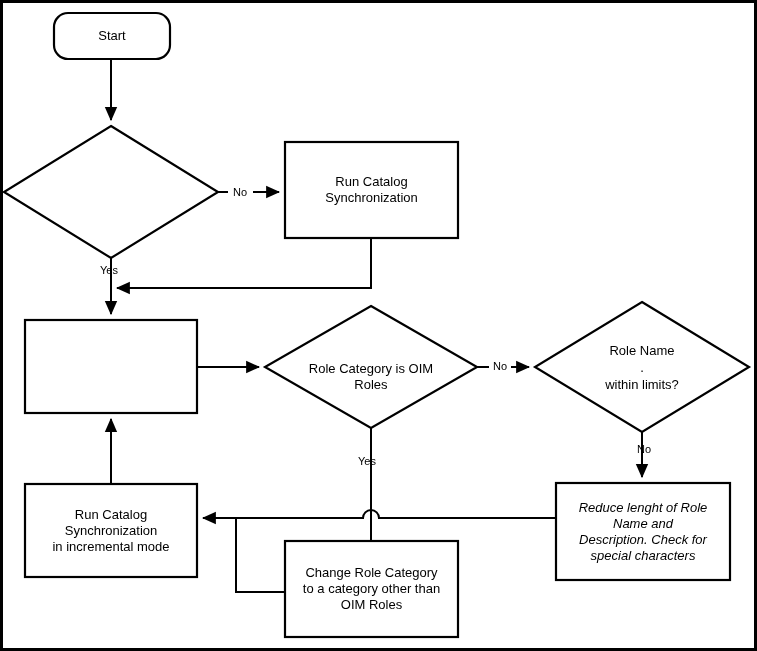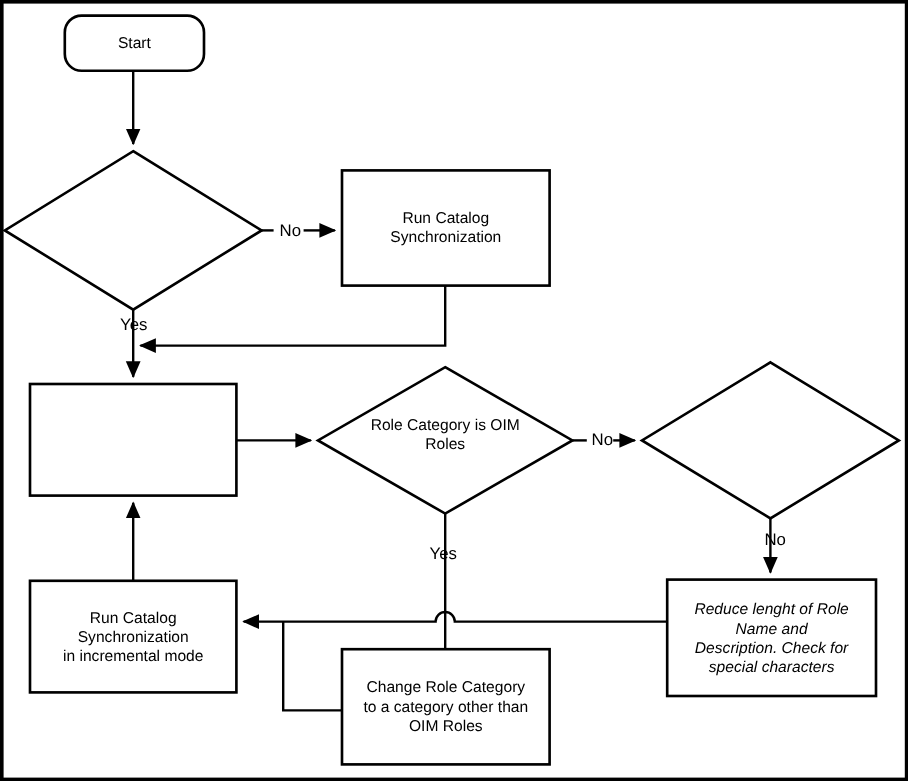--- a/index.html
+++ b/index.html
@@ -34,21 +34,21 @@
     font-family: "Liberation Sans", sans-serif;
     font-size: 13px;
     line-height: 16px;
     color: #000000;
     white-space: pre-line;
     pointer-events: none;
   }
   .edge-label {
     position: absolute;
     font-family: "Liberation Sans", sans-serif;
-    font-size: 14px;
+    font-size: 11px;
     line-height: 12px;
     color: #000000;
     white-space: nowrap;
   }
 </style>
 </head>
 <body>
 
 <div id="canvas">
 
@@ -104,23 +104,26 @@
     <path d="M 111 484 L 111 419" fill="none" stroke="#000000" stroke-width="2" marker-end="url(#arrow)"></path>
   </svg>
 
   <div class="node-label" style="left:54px; top:13px; width:116px; height:46px;">Start</div>
 
 
   <div class="node-label" style="left:285px; top:142px; width:173px; height:96px;">Run Catalog
 Synchronization</div>
 
 
-  <div class="node-label" style="left:281px; top:332px; width:180px; height:60px;">Role Category is OIM
+  <div class="node-label" style="left:281px; top:347px; width:180px; height:60px;">Role Category is OIM
 Roles</div>
 
+  <div class="node-label" style="left:557px; top:332px; width:170px; height:70px; line-height:17px;">Role Name
+.
+within limits?</div>
 
   <div class="node-label" style="left:25px; top:484px; width:172px; height:93px;">Run Catalog
 Synchronization
 in incremental mode</div>
 
   <div class="node-label" style="left:285px; top:541px; width:173px; height:96px;">Change Role Category
 to a category other than
 OIM Roles</div>
 
   <div class="node-label" style="left:556px; top:483px; width:174px; height:97px;font-style:italic;">Reduce lenght of Role

